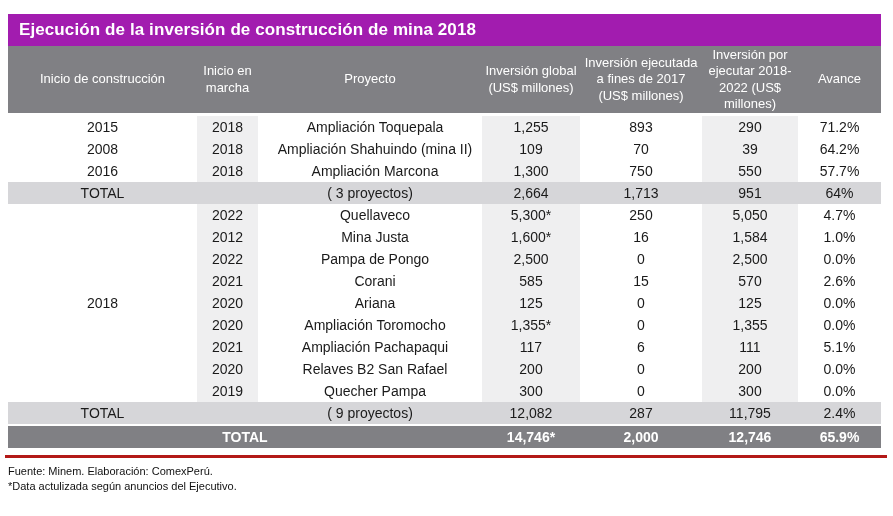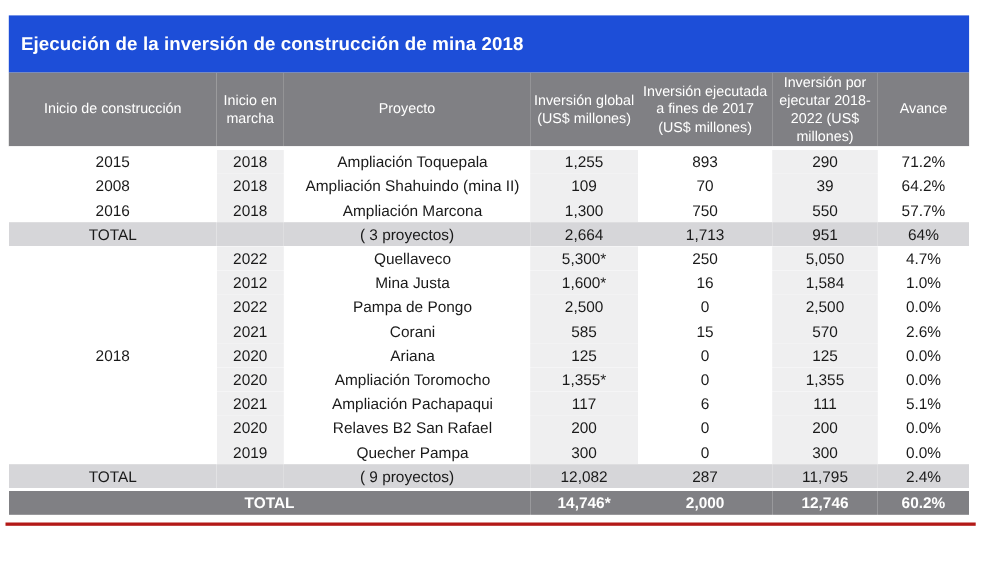--- a/index.html
+++ b/index.html
@@ -7,22 +7,22 @@
   body {
     width: 893px; height: 516px;
     background: #ffffff;
     font-family: "Liberation Sans", sans-serif;
     color: #1a1a1a;
     overflow: hidden;
   }
   .wrap { padding: 14px 0 0 8px; }
 
   .titlebar {
-    width: 873px; height: 52px;
-    background: #1d4ed8;
+    width: 873px; height: 32px;
+    background: #a21caf;
     display: flex; align-items: center;
     padding-left: 11px;
   }
   .titlebar .title {
     color: #ffffff; font-size: 17px; font-weight: bold; margin: 0;
     letter-spacing: 0.1px;
   }
 
   table.main {
     border-collapse: collapse;
@@ -220,21 +220,25 @@
 
       <tr class="spacer2">
           <td colspan="7"></td>
         </tr>
 
       <tr class="grand-row">
         <td colspan="3">TOTAL</td>
         <td>14,746*</td>
         <td>2,000</td>
         <td>12,746</td>
-        <td>60.2%</td>
+        <td>65.9%</td>
       </tr>
     </tbody>
   </table>
 
   <div class="rule"></div>
 
+  <div class="footer">
+    <p>Fuente: Minem. Elaboración: ComexPerú.</p>
+    <p>*Data actulizada según anuncios del Ejecutivo.</p>
+  </div>
 
 </div>
 
 </body></html>

